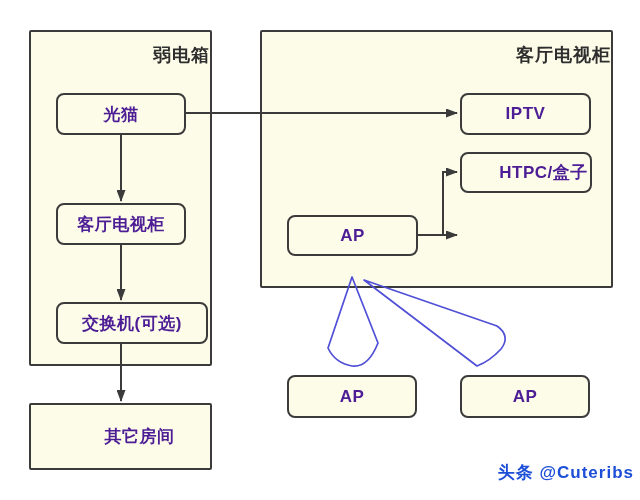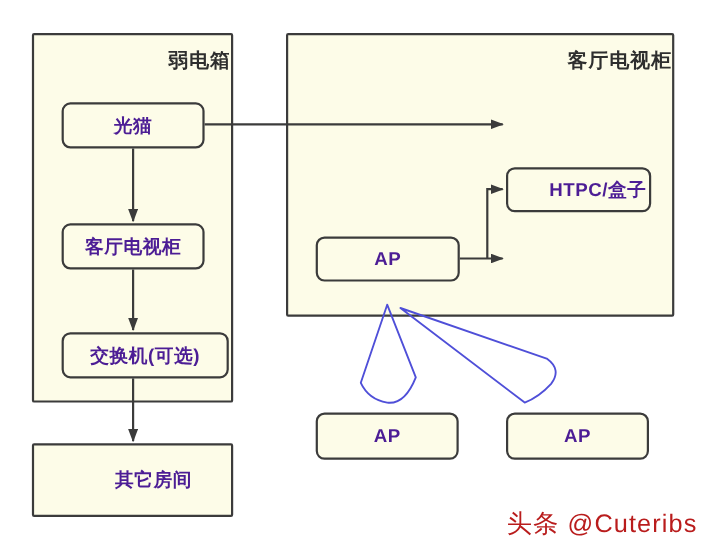--- a/index.html
+++ b/index.html
@@ -47,23 +47,23 @@
   
   svg.overlay {
     position: absolute;
     top: 0; left: 0;
     width: 640px; height: 500px;
     pointer-events: none;
   }
   .watermark {
     position: absolute;
     top: 461px; right: 6px;
-    font-size: 23px;
-    font-weight: 400;
-    color: #b91c1c;
+    font-size: 17px;
+    font-weight: 700;
+    color: #1d4ed8;
     text-shadow: 1.5px 1.5px 0 #ffffff, -1px -1px 0 #ffffff;
     letter-spacing: 1px;
   }
 </style>
 </head>
 <body>
 
 <div class="canvas">
 
   <div class="container-box" style="left:29px; top:30px; width:183px; height:336px;">
@@ -75,20 +75,21 @@
   </div>
 
   <div class="node" style="left:56px; top:93px; width:130px; height:42px;">光猫</div>
 
   <div class="node" style="left:56px; top:203px; width:130px; height:42px;">客厅电视柜</div>
 
   <div class="node" style="left:56px; top:302px; width:152px; height:42px;">交换机(可选)</div>
 
   <div class="node sharp" style="left:29px; top:403px; width:183px; height:67px;">其它房间</div>
 
+  <div class="node" style="left:460px; top:93px; width:131px; height:42px;">IPTV</div>
 
   <div class="node" style="left:460px; top:152px; width:132px; height:41px;padding-left:35px;">HTPC/盒子</div>
 
   <div class="node" style="left:287px; top:215px; width:131px; height:41px;">AP</div>
 
 
   <div class="node" style="left:287px; top:375px; width:130px; height:43px;">AP</div>
 
   <div class="node" style="left:460px; top:375px; width:130px; height:43px;">AP</div>
 

